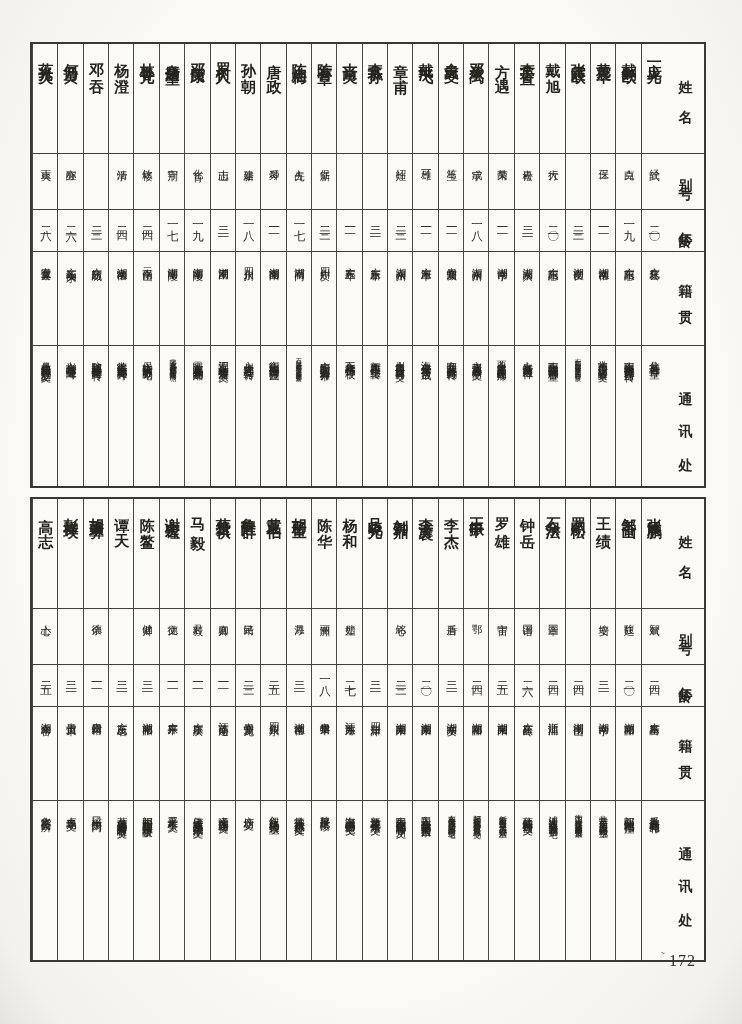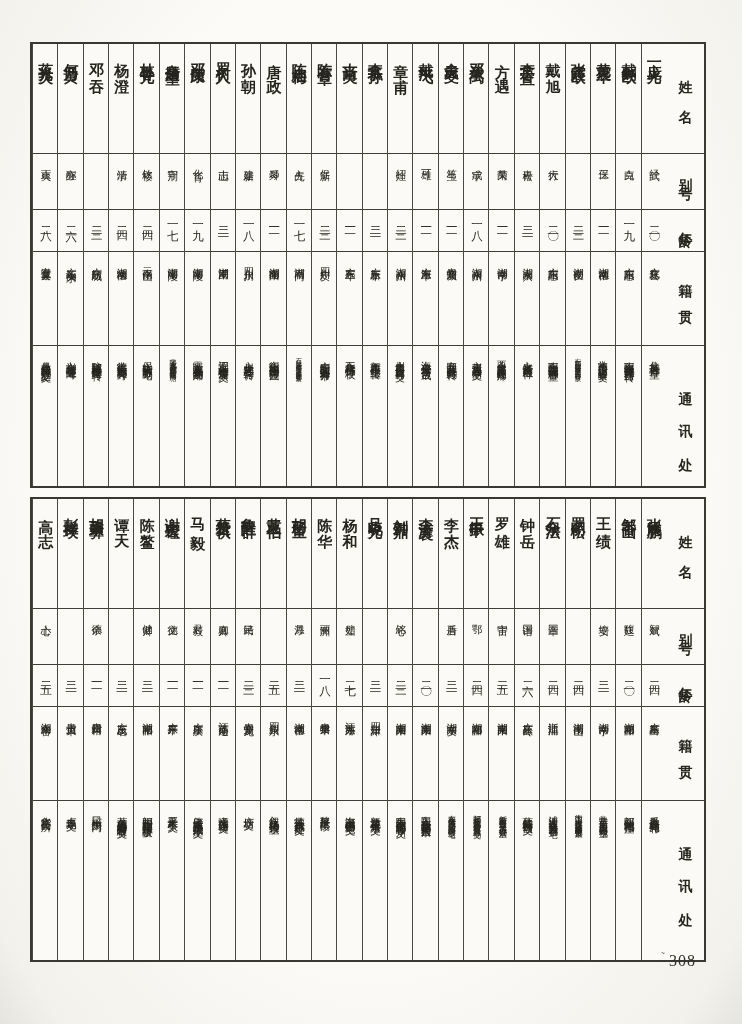--- a/index.html
+++ b/index.html
@@ -958,14 +958,14 @@
     </div>
     <div class="cell native-cell">
       <span class="v-text native-text v-fit">湖南华容</span>
     </div>
     <div class="cell addr-cell last">
       <span class="v-text addr-text v-fit">华容高氏公所</span>
     </div>
   </div>
     </div>
 
-  <div class="page-number">308</div>
+  <div class="page-number">172</div>
 </div>
 
 </body></html>

